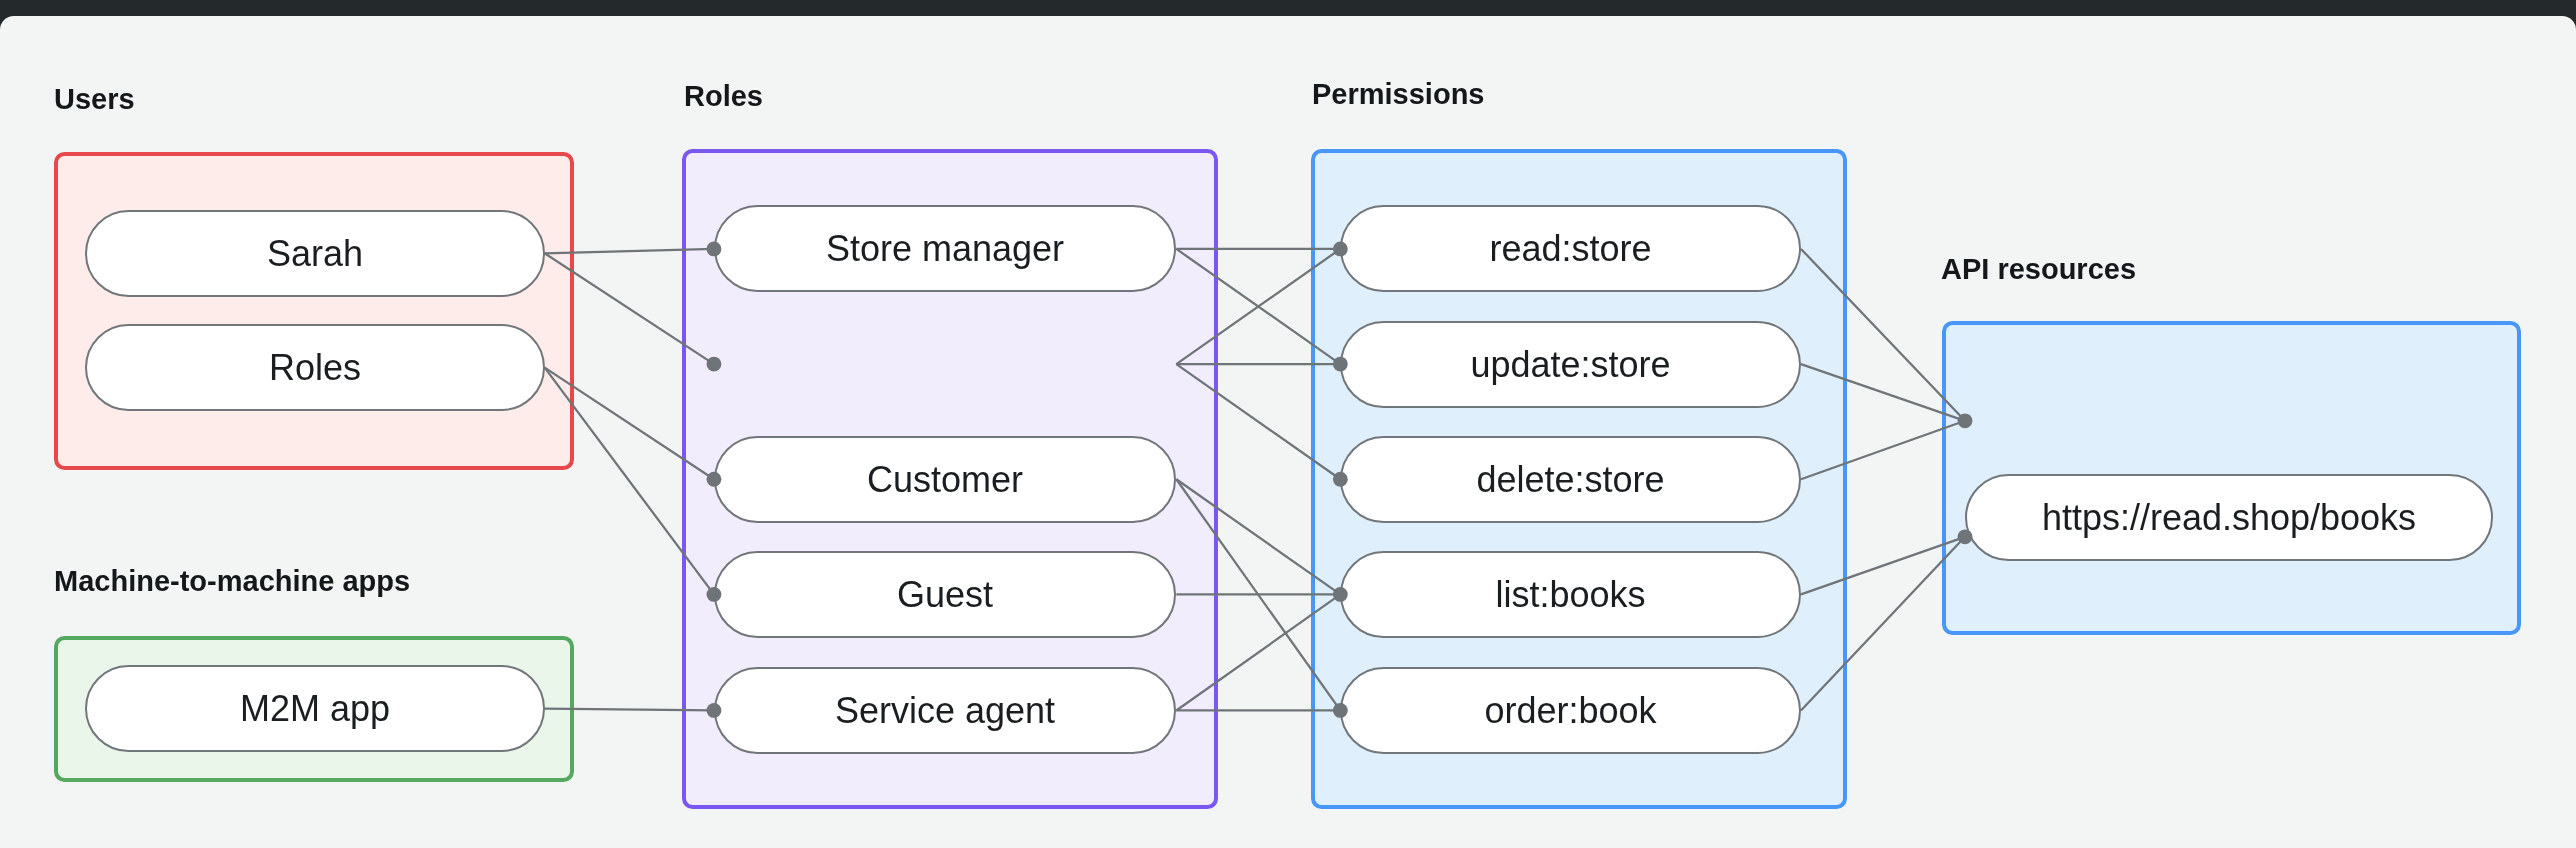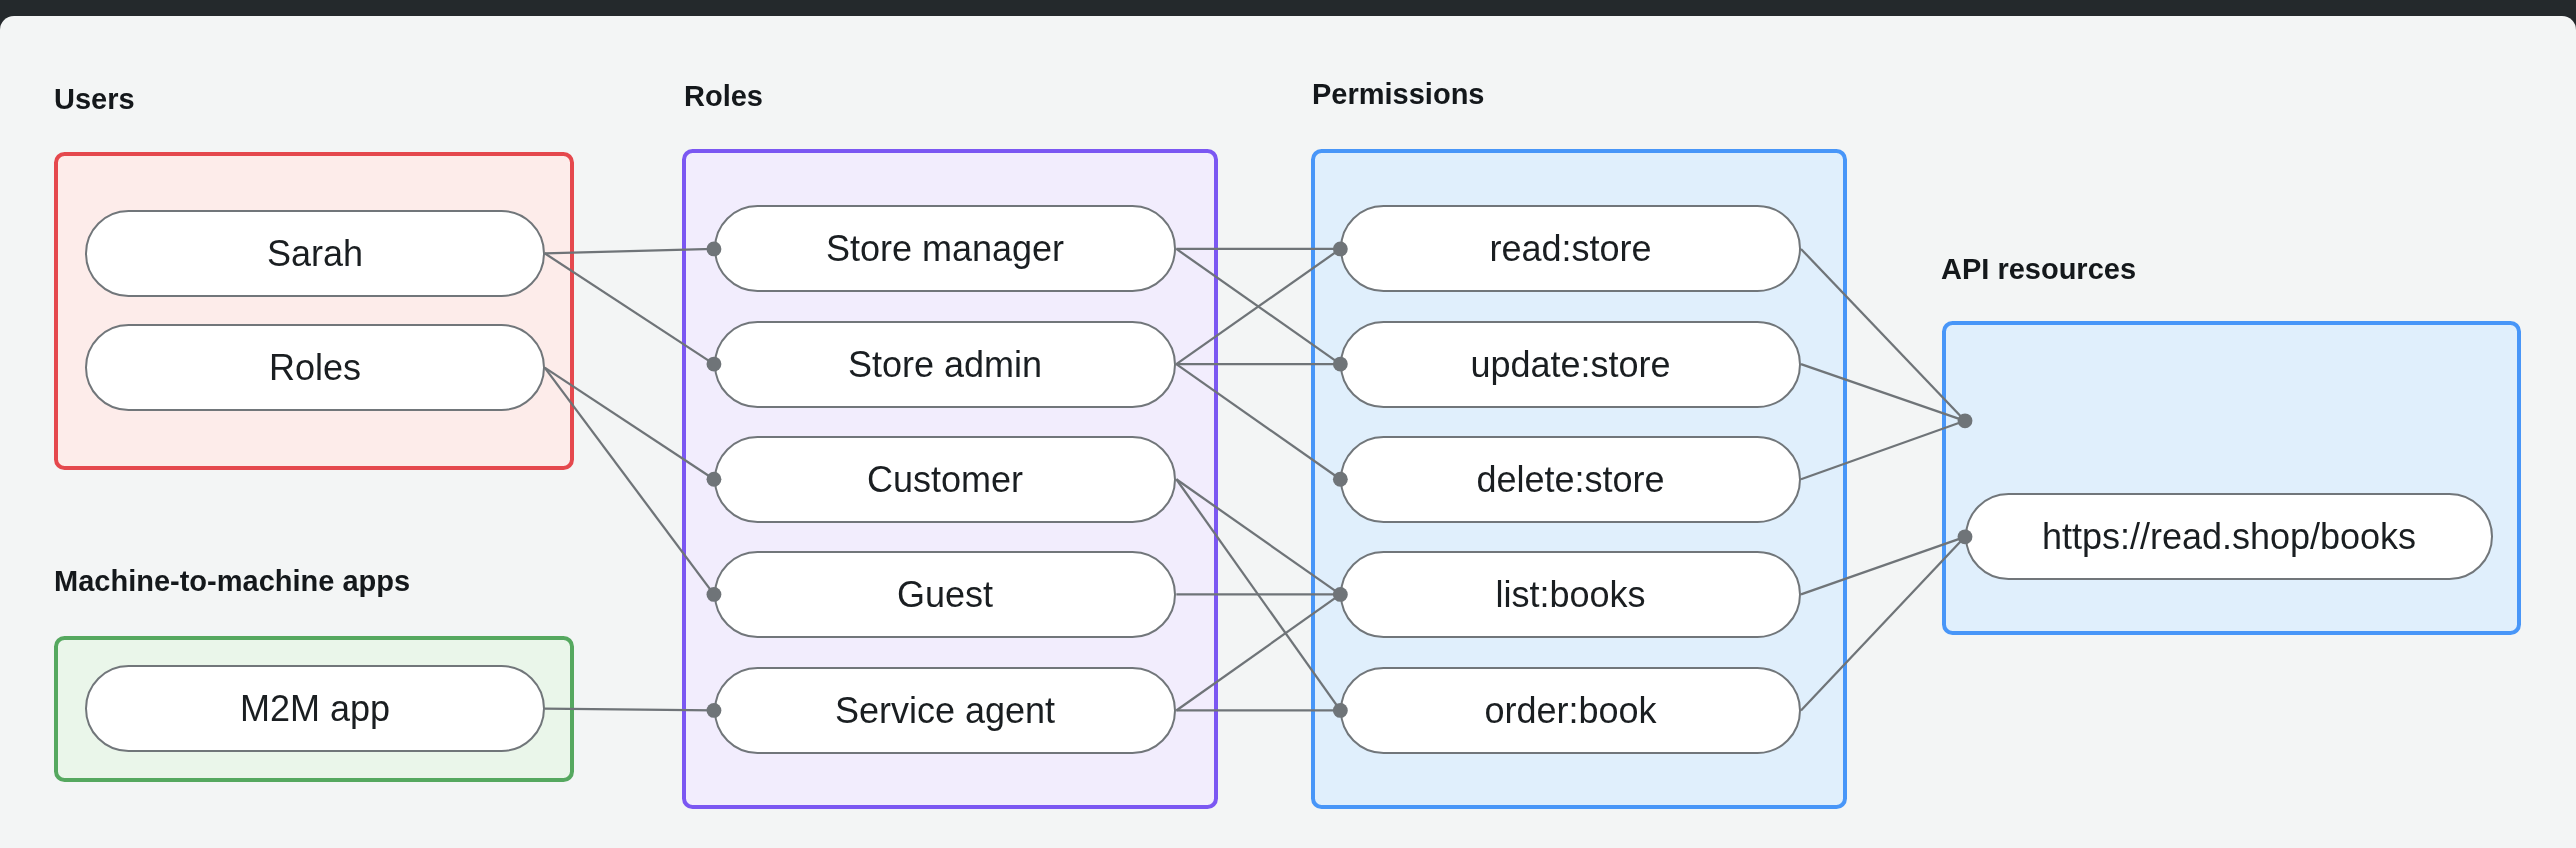--- a/index.html
+++ b/index.html
@@ -73,32 +73,31 @@
   <div class="heading" style="left:54px;top:548px">Machine-to-machine apps</div>
   <div class="heading" style="left:684px;top:63px">Roles</div>
   <div class="heading" style="left:1312px;top:61px">Permissions</div>
   <div class="heading" style="left:1941px;top:236px">API resources</div>
 
   <div class="pill" style="left:85px;top:194px;width:460px">Sarah</div>
   <div class="pill" style="left:85px;top:308px;width:460px">Roles</div>
   <div class="pill" style="left:85px;top:649px;width:460px">M2M app</div>
 
   <div class="pill" style="left:714px;top:189px;width:462px">Store manager</div>
-  <div class="pill" style="left:714px;top:305px;width:462px">Store admin</div>
   <div class="pill" style="left:714px;top:420px;width:462px">Customer</div>
   <div class="pill" style="left:714px;top:535px;width:462px">Guest</div>
   <div class="pill" style="left:714px;top:651px;width:462px">Service agent</div>
 
   <div class="pill" style="left:1340px;top:189px;width:461px">read:store</div>
   <div class="pill" style="left:1340px;top:305px;width:461px">update:store</div>
   <div class="pill" style="left:1340px;top:420px;width:461px">delete:store</div>
   <div class="pill" style="left:1340px;top:535px;width:461px">list:books</div>
   <div class="pill" style="left:1340px;top:651px;width:461px">order:book</div>
 
-  <div class="pill" style="left:1965px;top:477px;width:528px">https://read.shop/books</div>
+  <div class="pill" style="left:1965px;top:458px;width:528px">https://read.shop/books</div>
 
   <svg class="wires" viewBox="0 0 2952 972">
       <line x1="624" y1="272" x2="818" y2="267"></line>
       <line x1="624" y1="272" x2="818" y2="399"></line>
       <line x1="624" y1="403" x2="818" y2="531"></line>
       <line x1="624" y1="403" x2="818" y2="663"></line>
       <line x1="624" y1="794" x2="818" y2="796"></line>
       <line x1="1348" y1="267" x2="1536" y2="267"></line>
       <line x1="1348" y1="267" x2="1536" y2="399"></line>
       <line x1="1348" y1="399" x2="1536" y2="267"></line>

